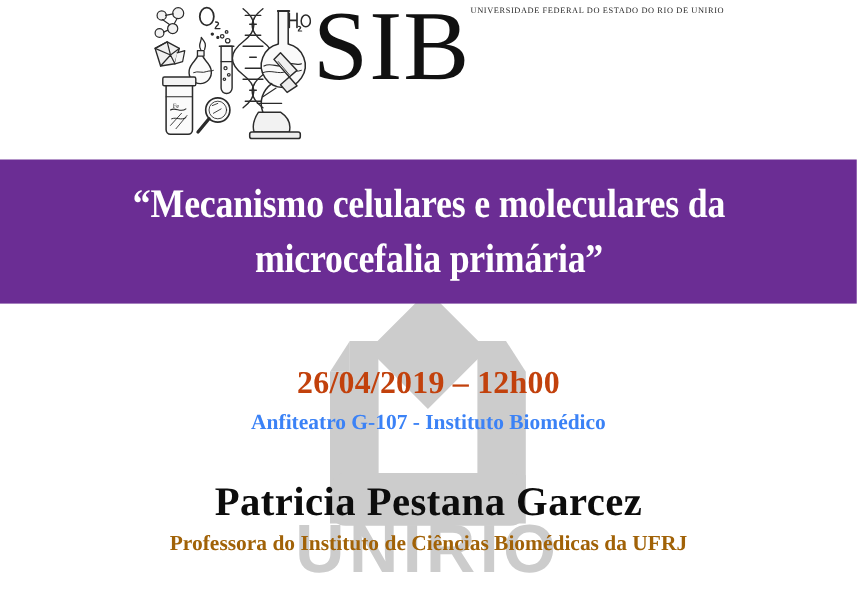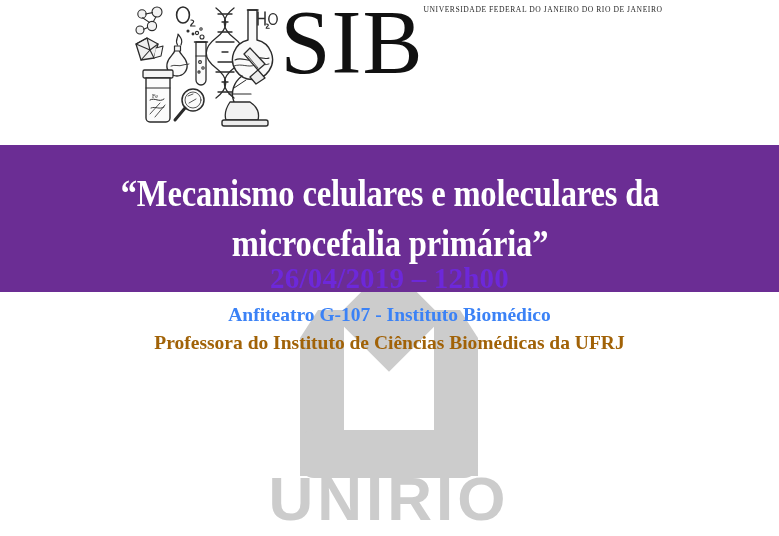--- a/index.html
+++ b/index.html
@@ -85,21 +85,21 @@
     margin-top: 3px;
     white-space: nowrap;
   }
 
   
   .banner {
     position: absolute;
     left: 0;
     top: 145px;
     width: 779px;
-    height: 147px;
+    height: 131px;
     background: #6B2D94;
     z-index: 2;
     display: flex;
     align-items: center;
     justify-content: center;
   }
   .banner-title {
     font-family: "Liberation Serif", serif;
     font-weight: bold;
     font-style: normal;
@@ -117,24 +117,25 @@
   .body-block {
     position: absolute;
     left: 0;
     top: 262px;
     width: 779px;
     height: 274px;
     z-index: 3;
     text-align: center;
   }
   .datetime {
+    margin-top: 70px;
     font-family: "Liberation Serif", serif;
     font-weight: bold;
     font-size: 29px;
-    color: #6d28d9;
+    color: #c2410c;
     letter-spacing: 0.2px;
   }
   .venue {
     margin-top: 9px;
     font-family: "Liberation Serif", serif;
     font-weight: bold;
     font-size: 19.5px;
     color: #3b82f6;
   }
   .speaker {
@@ -283,32 +284,33 @@
               <path d="M104 84 l12 -8" stroke-width="1"></path>
               <path d="M118 52 l10 12" stroke-width="0.8"></path>
             </g>
 
           </g>
         </svg>
       </div>
 
       <div class="logo-text">
         <div class="sib-letters">SIB</div>
-        <div class="sib-sub2">UNIVERSIDADE FEDERAL DO JANEIRO DO RIO DE JANEIRO</div>
+        <div class="sib-sub2">UNIVERSIDADE FEDERAL DO ESTADO DO RIO DE UNIRIO</div>
       </div>
 
     </div>
   </div>
 
   <div class="banner">
     <div class="banner-title">
       <span>“Mecanismo celulares e moleculares da</span><br>
       <span>microcefalia primária”</span>
     </div>
   </div>
 
   <div class="body-block">
     <div class="datetime">26/04/2019 – 12h00</div>
     <div class="venue">Anfiteatro G-107 - Instituto Biomédico</div>
+    <div class="speaker">Patricia Pestana Garcez</div>
     <div class="affiliation">Professora do Instituto de Ciências Biomédicas da UFRJ</div>
   </div>
 
 </div>
 
 </body></html>

